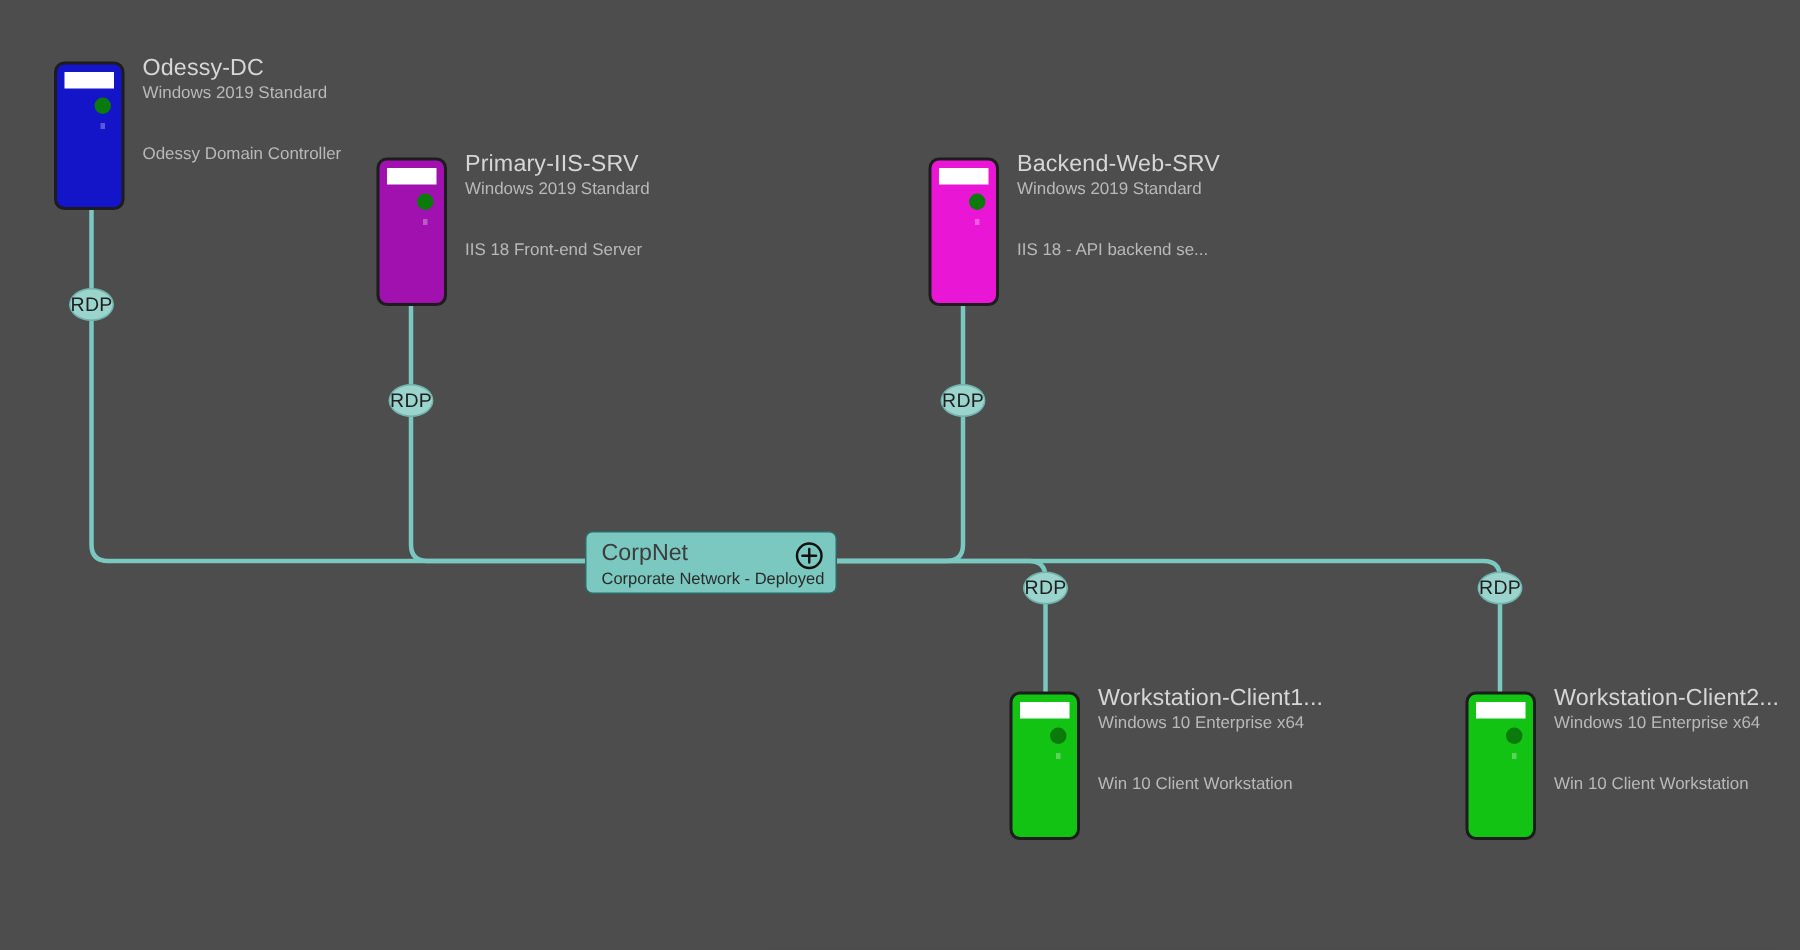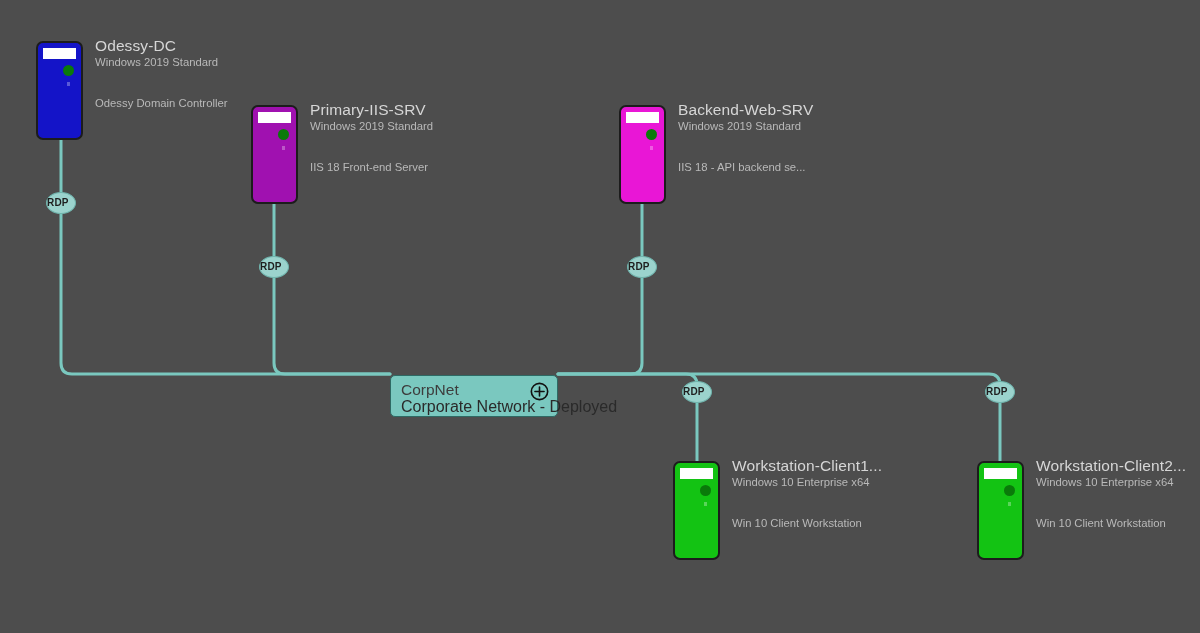--- a/index.html
+++ b/index.html
@@ -95,37 +95,36 @@
     margin-top: 27px;
   }
 
   
   .netnode {
     position: absolute;
     background: #7ac8bf;
     border: 1px solid #2e6a64;
     border-radius: 5px;
     box-sizing: border-box;
-    margin-top: 21px;
   }
   .netnode-title {
     position: absolute;
     left: 10px;
     top: 4px;
     color: #3d3d3d;
     font-size: 15.5px;
     line-height: 20px;
     white-space: nowrap;
   }
   .netnode-sub {
     position: absolute;
     left: 10px;
     top: 24px;
     color: #2a2a2a;
-    font-size: 16px;
+    font-size: 11px;
     line-height: 14px;
     white-space: nowrap;
   }
   .plus-icon {
     position: absolute;
     right: 8px;
     top: 6px;
     width: 19px;
     height: 19px;
   }
@@ -133,24 +132,23 @@
   
   .rdp-badge {
     position: absolute;
     width: 30px;
     height: 22px;
     border-radius: 50%;
     background: #9bd3cd;
     border: 1px solid #6fb3ac;
     box-sizing: border-box;
     color: #1f1f1f;
-    font-size: 10px;
+    font-size: 13px;
     line-height: 20px;
     letter-spacing: 0.2px;
-    font-weight: bold;
   }
 </style>
 </head>
 <body>
 
 <div id="canvas">
 
   <svg id="wires" viewBox="0 0 1200 633" xmlns="http://www.w3.org/2000/svg">
     <g fill="none" stroke="#7ac8bf" stroke-width="3" stroke-linecap="round">
 

